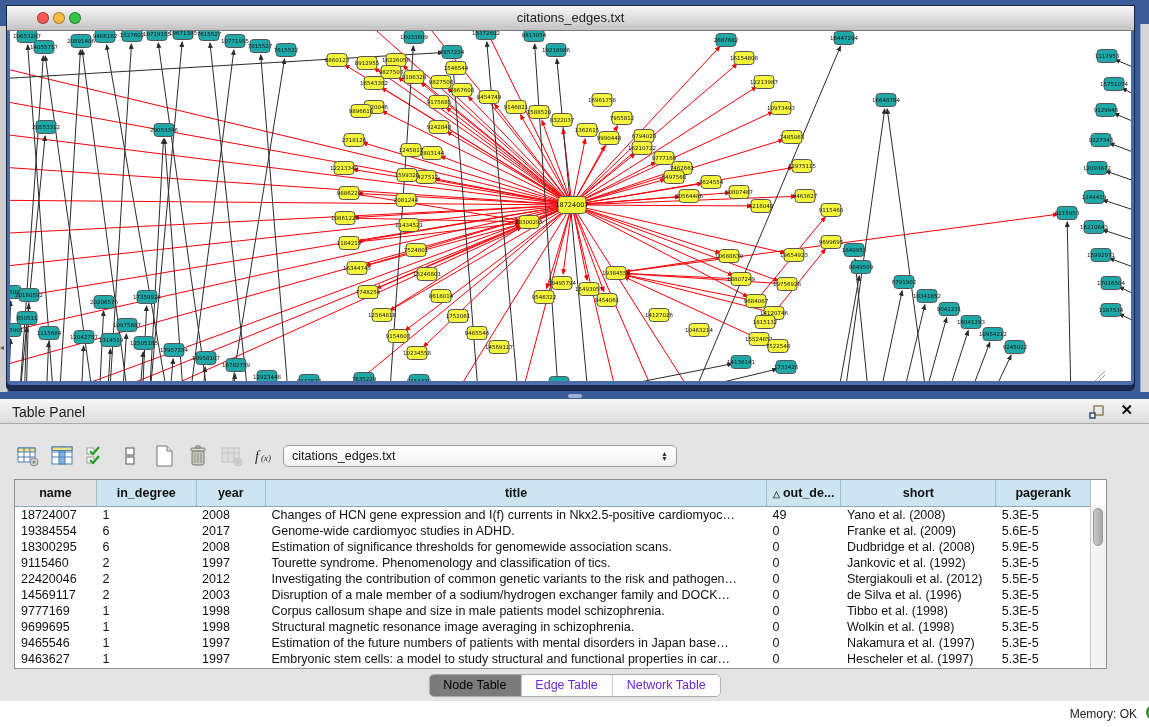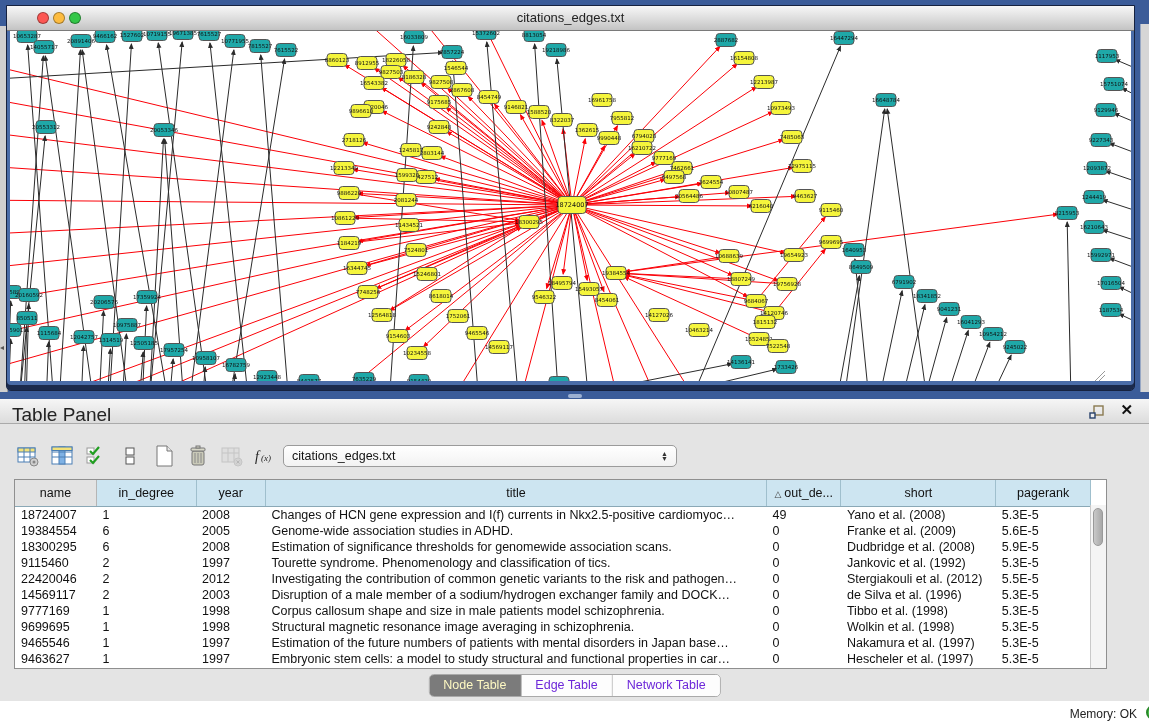--- a/index.html
+++ b/index.html
@@ -19,51 +19,51 @@
   .title-text{position:absolute;left:0;right:0;top:4px;text-align:center;font-size:13px;color:#222;}
   .canvas-wrap{position:absolute;left:3px;top:25px;right:3px;bottom:9px;background:#fff;overflow:hidden;}
   svg text.nlabel{font-family:"DejaVu Sans",sans-serif;}
   
   .splitter{position:absolute;left:0;top:392px;width:1149px;height:7px;background:#3b5c99;}
   .splitter-handle{position:absolute;left:568px;top:2px;width:14px;height:4px;border-radius:2px;background:#9db1d2;}
   
   .table-panel{position:absolute;left:0;top:399px;width:1149px;height:328px;background:#e4e4e4;}
   .panel-header{position:absolute;left:0;top:0;width:100%;height:25px;
       background:linear-gradient(#f6f6f6,#dcdcdc);border-bottom:1px solid #aaa;box-sizing:border-box;}
-  .panel-title{position:absolute;left:12px;top:5px;font-size:19px;color:#222;}
+  .panel-title{position:absolute;left:12px;top:5px;font-size:14px;color:#222;}
   .panel-float{position:absolute;right:44px;top:5px;width:16px;height:16px;cursor:pointer;}
   .panel-close{position:absolute;right:16px;top:2px;font-size:15px;font-weight:bold;color:#111;cursor:pointer;}
   
   .toolbar{position:absolute;left:14px;top:42px;height:30px;display:flex;align-items:center;gap:7px;}
   .tbtn{width:27px;height:27px;display:flex;align-items:center;justify-content:center;background:transparent;border:0;padding:0;}
   .tbtn svg{display:block;}
   .combo{position:absolute;left:283px;top:46px;width:394px;height:22px;background:linear-gradient(#ffffff,#f2f2f2);
       border:1px solid #9b9b9b;border-radius:5px;box-sizing:border-box;font-size:12.5px;color:#111;
       display:flex;align-items:center;padding:0 8px;cursor:pointer;}
   .combo-text{flex:1;}
   .combo-arrows{display:flex;flex-direction:column;align-items:center;line-height:5px;font-size:7px;color:#333;}
   
   .table-box{position:absolute;left:14px;top:80px;width:1093px;height:190px;background:#fff;
       border:1px solid #8f8f8f;box-sizing:border-box;overflow:hidden;}
   table.grid{border-collapse:collapse;table-layout:fixed;width:1076px;font-size:12.5px;color:#111;}
-  table.grid th{height:24px;font-weight:normal;text-align:center;background:#cde5f1;
+  table.grid th{height:24px;font-weight:bold;text-align:center;background:#cde5f1;
       border-right:1px solid #9fbfcd;border-bottom:1px solid #8aa8b6;overflow:hidden;white-space:nowrap;}
   table.grid th:first-child{background:#e3e3e3;border-right:1px solid #b5b5b5;}
   table.grid td{height:16px;padding:0 2px 0 6px;overflow:hidden;white-space:nowrap;border:0;}
   .sort-tri{font-size:9px;color:#444;margin-right:3px;}
   .vscroll{position:absolute;right:0;top:25px;bottom:0;width:15px;background:#f4f4f4;border-left:1px solid #c9c9c9;}
   .vthumb{position:absolute;left:2px;top:3px;width:10px;height:38px;border-radius:6px;
       background:linear-gradient(90deg,#c9c9c9,#a8a8a8);border:1px solid #999;box-sizing:border-box;}
   
   .tabs{position:absolute;left:50%;transform:translateX(-50%);top:275px;display:flex;
       border:1px solid #a9a9a9;border-radius:5px;overflow:hidden;background:#fdfdfd;}
   .tab{height:21px;line-height:21px;padding:0 14px;font-size:12.5px;color:#6d28d9;background:#fdfdfd;
       border-right:1px solid #bbb;cursor:pointer;}
   .tab:last-child{border-right:0;}
-  .tab.active{background:#7b7b7b;color:#fef9c3;}
+  .tab.active{background:#7b7b7b;color:#000000;}
   
   .status-bar{position:absolute;left:0;bottom:0;width:100%;height:26px;background:#ffffff;padding-left:40px;}
   .mem-label{position:absolute;right:52px;top:6px;font-size:12px;color:#222;}
   .mem-dot{position:absolute;right:28px;top:4px;width:15px;height:15px;border-radius:50%;
       background:#4fc24f;border:2px solid #2a8a2a;box-sizing:border-box;}
 </style>
 </head>
 <body>
 
 <div class="desktop">
@@ -927,22 +927,22 @@
             <td>1</td>
             <td>2008</td>
             <td>Changes of HCN gene expression and I(f) currents in Nkx2.5-positive cardiomyoc…</td>
             <td>49</td>
             <td>Yano et al. (2008)</td>
             <td>5.3E-5</td>
           </tr>
           <tr>
             <td>19384554</td>
             <td>6</td>
-            <td>2005</td>
-            <td>Genome-wide association studies in ADHD.</td>
+            <td>2017</td>
+            <td>Genome-wide cardiomyoc studies in ADHD.</td>
             <td>0</td>
             <td>Franke et al. (2009)</td>
             <td>5.6E-5</td>
           </tr>
           <tr>
             <td>18300295</td>
             <td>6</td>
             <td>2008</td>
             <td>Estimation of significance thresholds for genomewide association scans.</td>
             <td>0</td>

